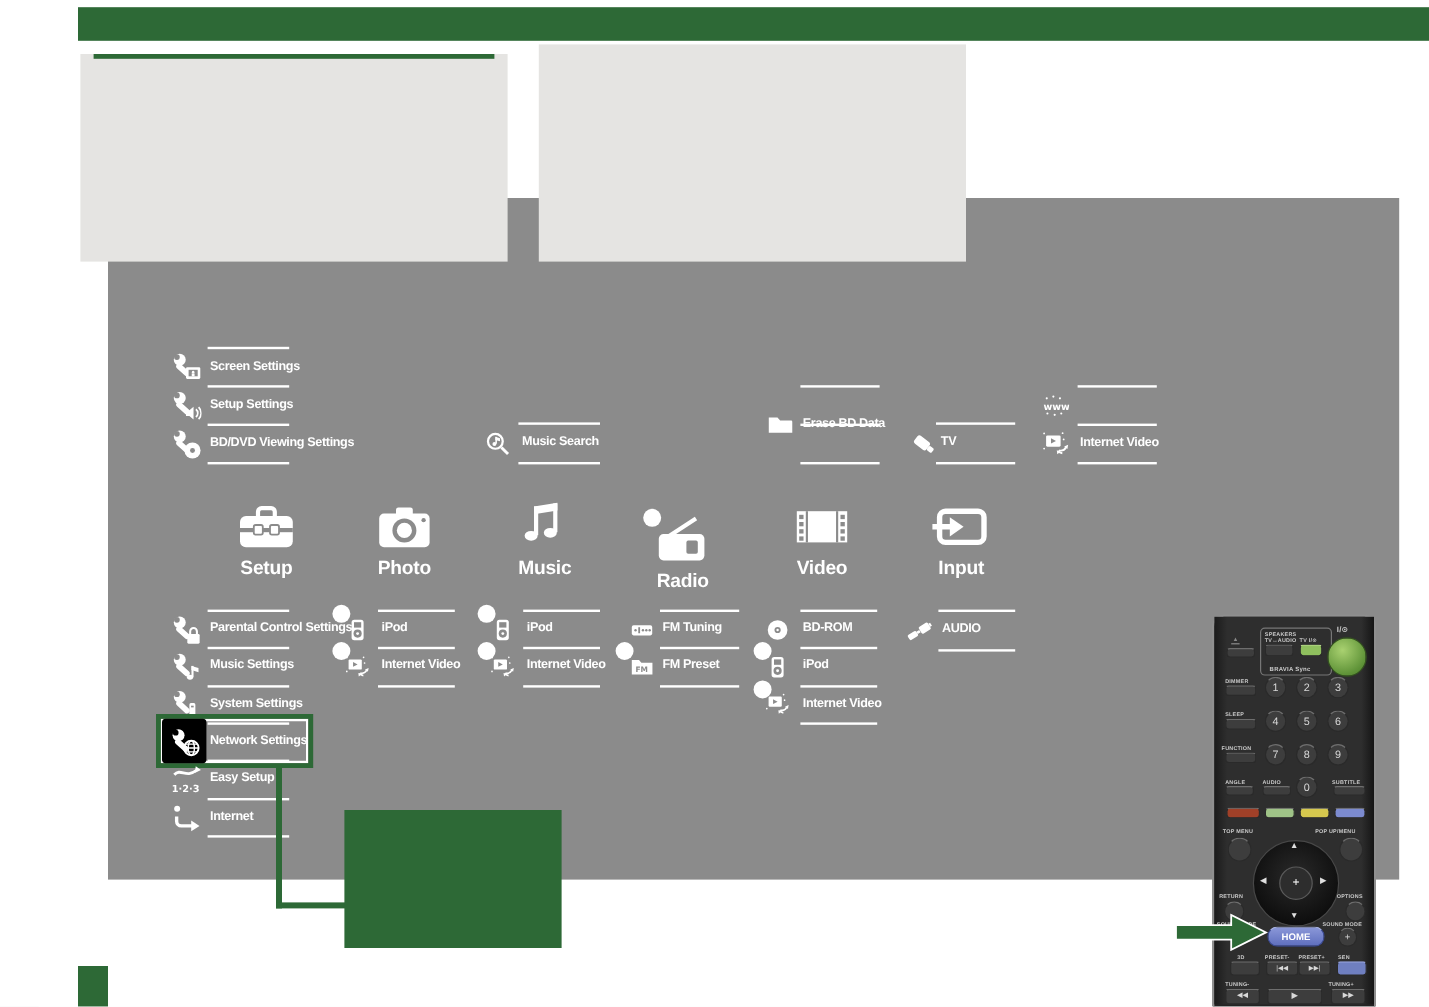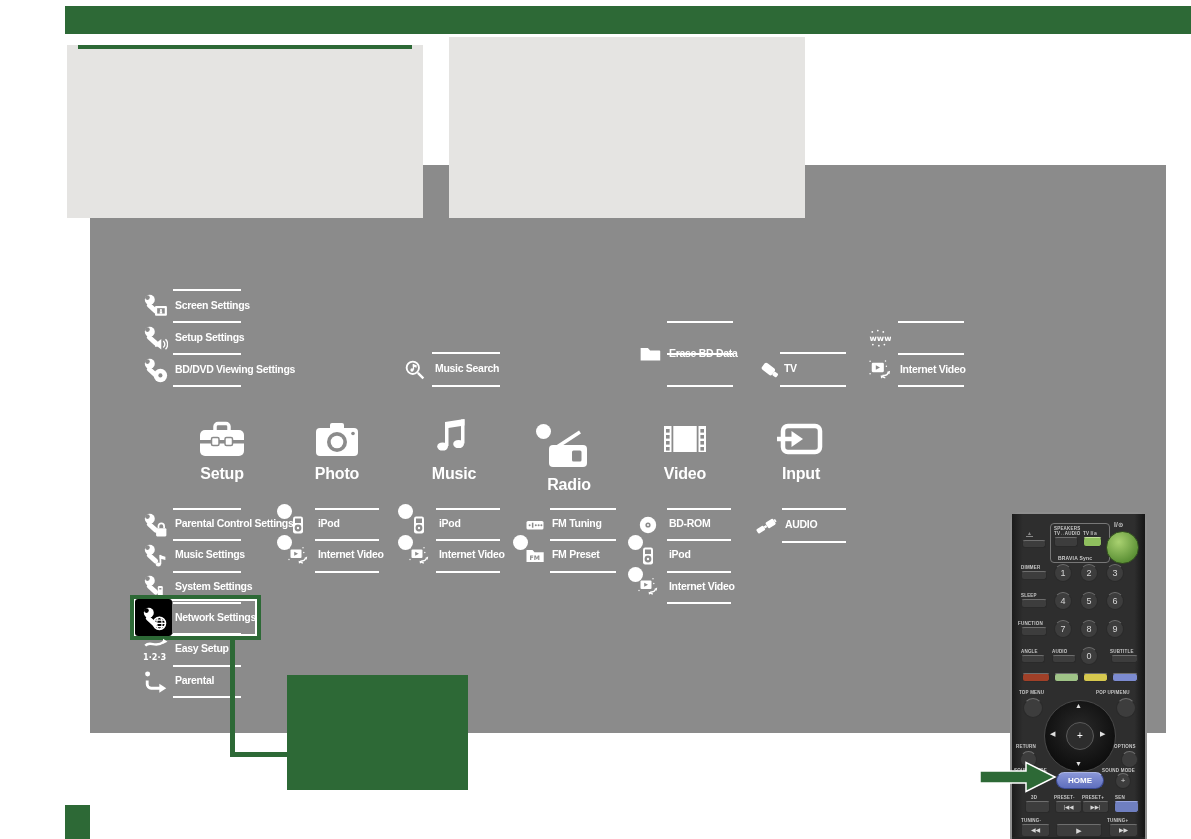--- a/index.html
+++ b/index.html
@@ -173,21 +173,21 @@
           <div class="mlabel" style="left: 45px; top: 0px; height: 31.3px; line-height: 31.3px;">Easy Setup</div>
         </div>
         <div class="abs" style="left: 0px; top: 156.5px; width: 230px; height: 31.3px;">
           <div class="rowicon" style="left: 12px; top: 3.65px;">
             <svg width="26" height="26" viewBox="0 0 24 24">
               <circle cx="5.2" cy="5.5" r="2.3" fill="#fff"></circle>
               <path d="M4.8 11.5v3.6a3.6 3.6 0 0 0 3.6 3.6h8.5" fill="none" stroke="#fff" stroke-width="2.6"></path>
               <path d="M16 14.6l6.4 4.1-6.4 4.1z" fill="#fff"></path>
             </svg>
           </div>
-          <div class="mlabel" style="left: 45px; top: 0px; height: 31.3px; line-height: 31.3px;">Parental</div>
+          <div class="mlabel" style="left: 45px; top: 0px; height: 31.3px; line-height: 31.3px;">Internet</div>
         </div>
       </div>
       <div class="abs" style="left: 310px; top: 187px; width: 230px; height: 37px;">
         <div class="sep" style="left: 32px; top: 0px; width: 68px;"></div>
         <div class="sep" style="left: 32px; top: 33px; width: 68px;"></div>
         <div class="abs" style="left: 0px; top: 0px; width: 230px; height: 33px;">
           <div class="rowicon" style="left: 4px; top: 6.5px;">
             <svg width="22" height="22" viewBox="0 0 20 20">
               <circle cx="8" cy="8" r="5.6" fill="none" stroke="#fff" stroke-width="1.7"></circle>
               <path d="M12.6 12.6l5 5" stroke="#fff" stroke-width="2.2"></path>

